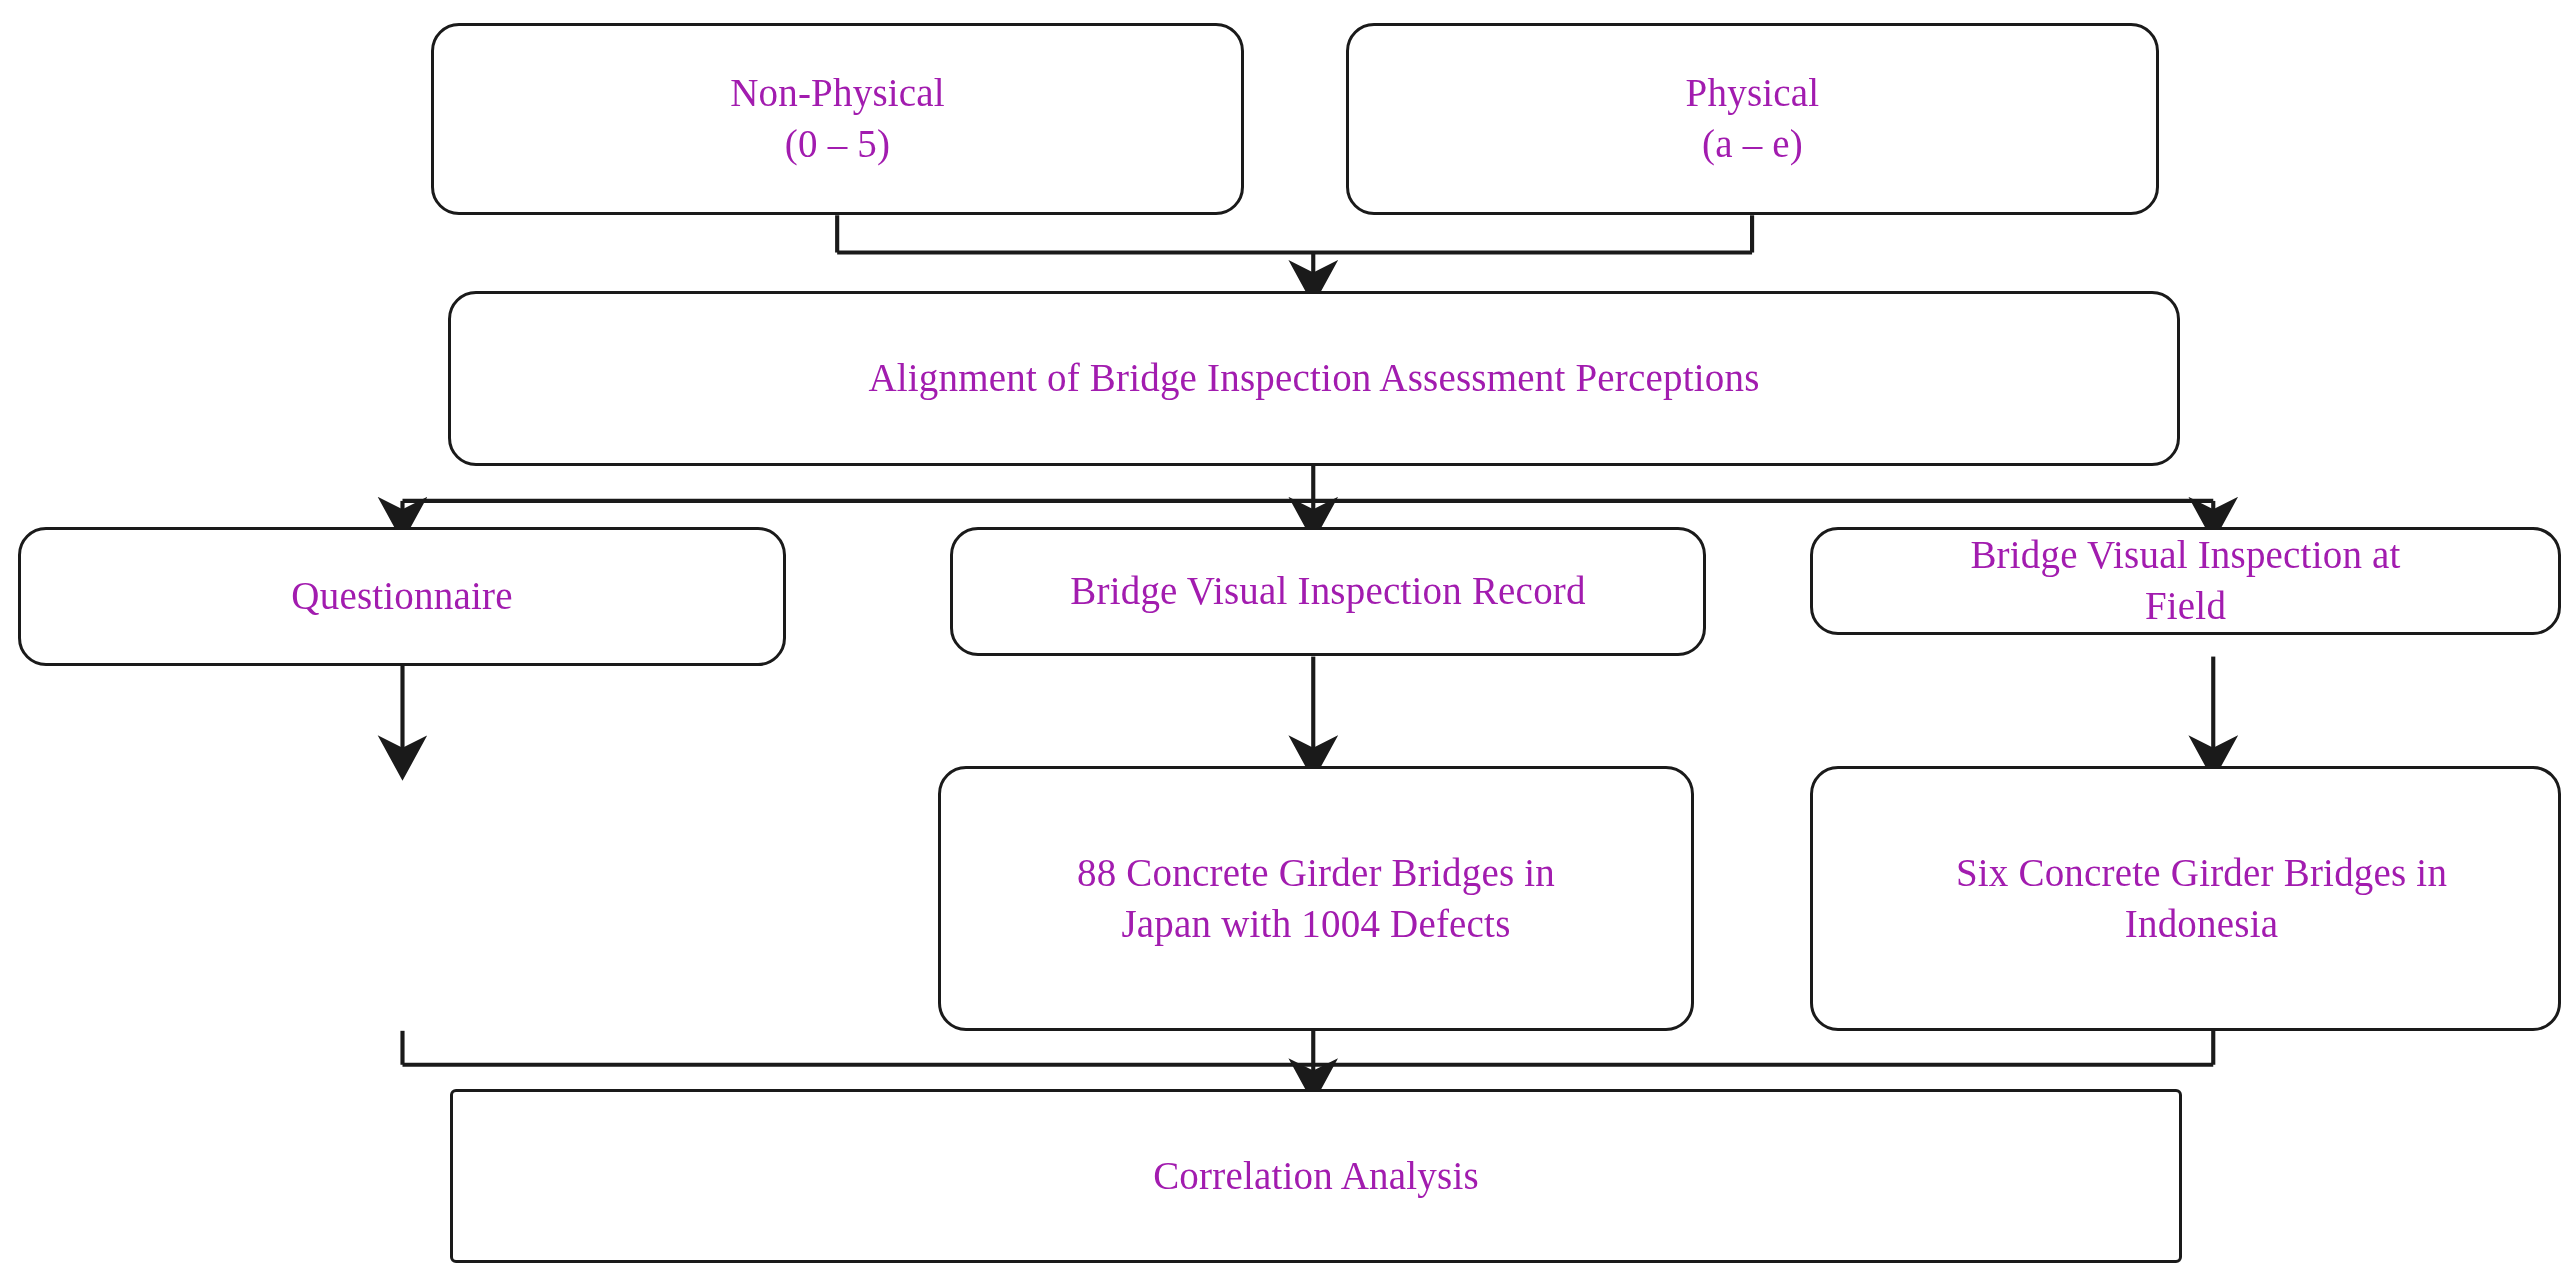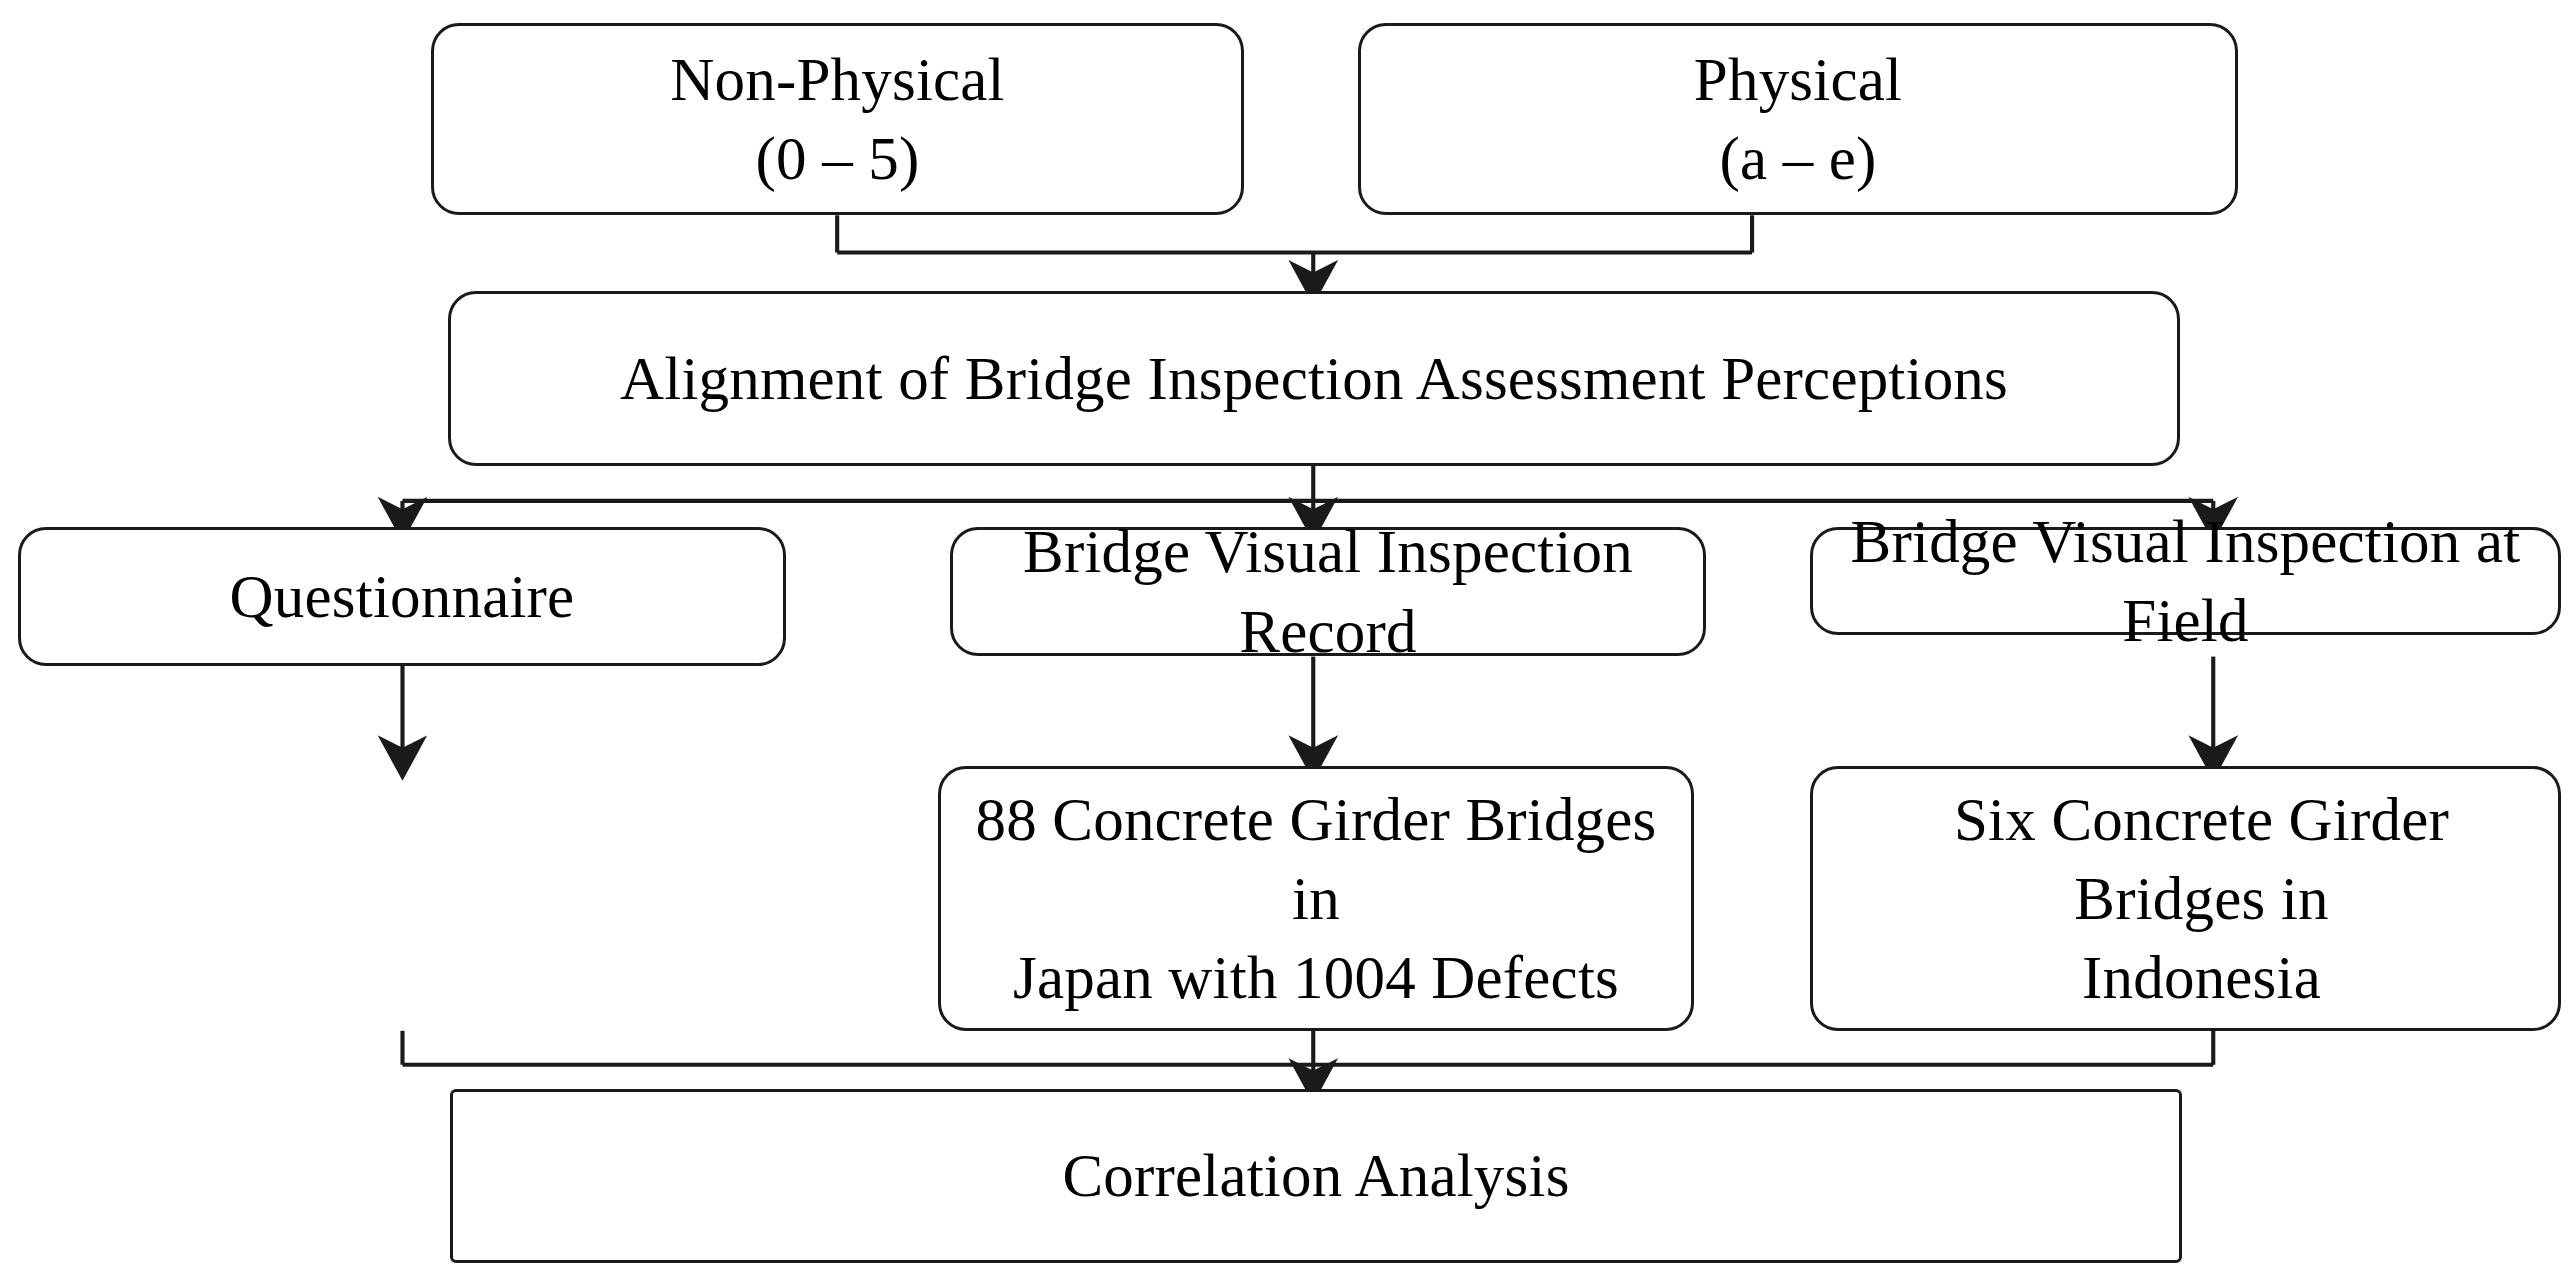--- a/index.html
+++ b/index.html
@@ -27,22 +27,22 @@
     align-items: center;
     justify-content: center;
     text-align: center;
     z-index: 3;
   }
   .node .label {
     display: block;
     width: 100%;
     padding: 0 21.5px;
     box-sizing: border-box;
-    color: #000000;
-    font-size: 61px;
+    color: #a21caf;
+    font-size: 39px;
     line-height: 1.30;
     letter-spacing: 0.2px;
     white-space: pre-line;
   }
   #edges {
     position: absolute;
     left: 0;
     top: 0;
     width: 2576px;
     height: 1285px;
@@ -83,21 +83,21 @@
       <path d="M 486 1286 L 2673 1286"></path>
       <path d="M 1586 1245 L 1586 1304" marker-end="url(#arrow)"></path>
     </g>
   </svg>
 
   <div class="node" style="left:431px; top:23px; width:813px; height:192px;">
     <span class="label">Non-Physical
 (0 – 5)</span>
   </div>
 
-  <div class="node" style="left:1346px; top:23px; width:880px; height:192px;margin-left:12px;">
+  <div class="node" style="left:1346px; top:23px; width:813px; height:192px;">
     <span class="label">Physical
 (a – e)</span>
   </div>
 
   <div class="node" style="left:448px; top:291px; width:1732px; height:175px;">
     <span class="label">Alignment of Bridge Inspection Assessment Perceptions</span>
   </div>
 
   <div class="node" style="left:18px; top:527px; width:768px; height:139px;">
     <span class="label">Questionnaire</span>

